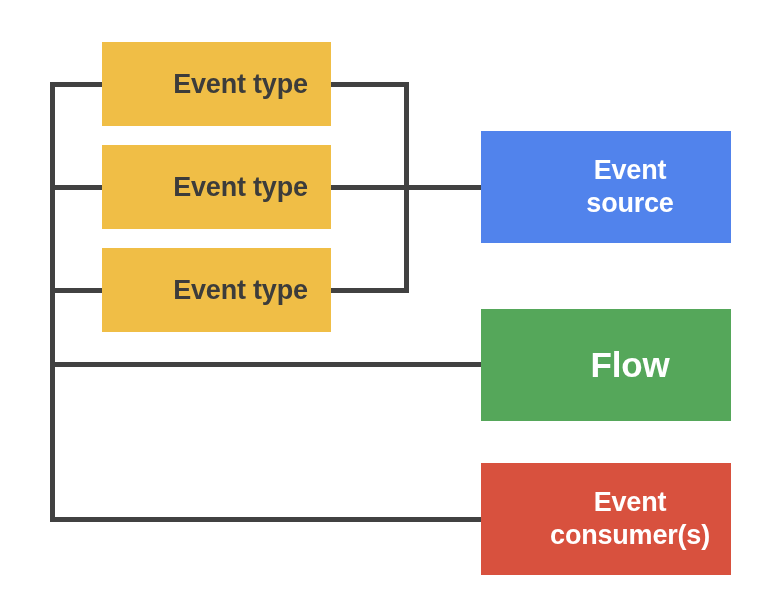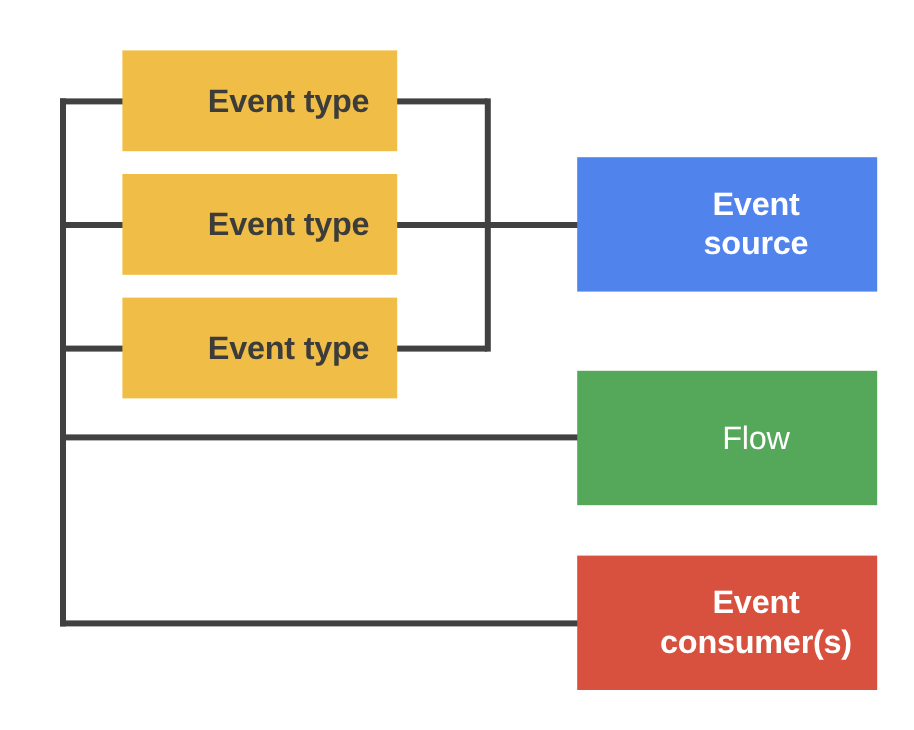--- a/index.html
+++ b/index.html
@@ -50,22 +50,22 @@
   .event-source {
     background: #5183EC;
     color: #ffffff;
     font-size: 27px;
     font-weight: bold;
     letter-spacing: -0.2px;
   }
   .flow {
     background: #55A75A;
     color: #ffffff;
-    font-size: 27px;
-    font-weight: normal;
+    font-size: 35px;
+    font-weight: bold;
     letter-spacing: -0.2px;
   }
   .event-consumers {
     background: #D8513E;
     color: #ffffff;
     font-size: 27px;
     font-weight: bold;
     letter-spacing: -0.2px;
   }
 </style>

